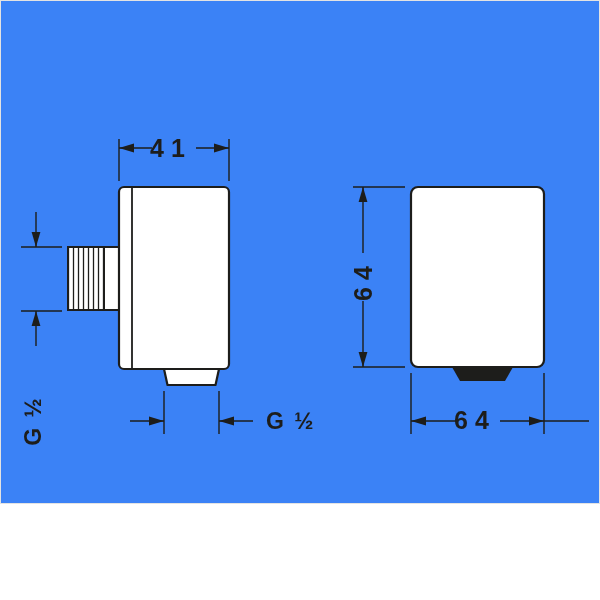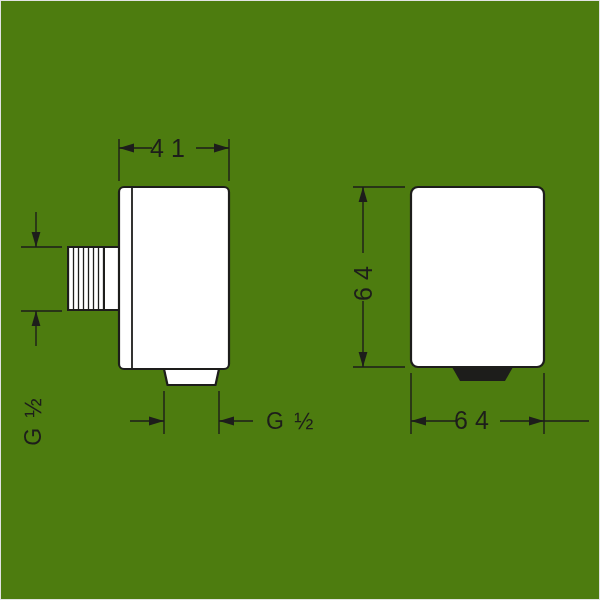--- a/index.html
+++ b/index.html
@@ -1,23 +1,24 @@
 <!DOCTYPE html>
 <html><head>
 <meta charset="utf-8">
 <style>
   html,body{margin:0;padding:0;background:#ffffff;}
   .canvas{
     position:relative;
-    width:600px;height:600px;
-    background:#4d7c0f;
+    width:600px;height:504px;
+    background:#3b82f6;
     border:1px solid #e3e3e3;
     box-sizing:border-box;
     font-family:"Liberation Sans", sans-serif;
     overflow:hidden;
+    font-weight:bold;
   }
   svg{display:block;}
   .obj{fill:#ffffff;stroke:#1d1d1b;stroke-width:2.2;stroke-linejoin:round;}
   .edge{stroke:#1d1d1b;stroke-width:1.8;}
   g.dim line{stroke:#1d1d1b;stroke-width:1.4;fill:none;}
   g.dim polygon{fill:#1d1d1b;stroke:none;}
   .dim-num{
     font-family:"Liberation Sans", sans-serif;
     font-size:25px;fill:#1d1d1b;letter-spacing:7px;
   }

